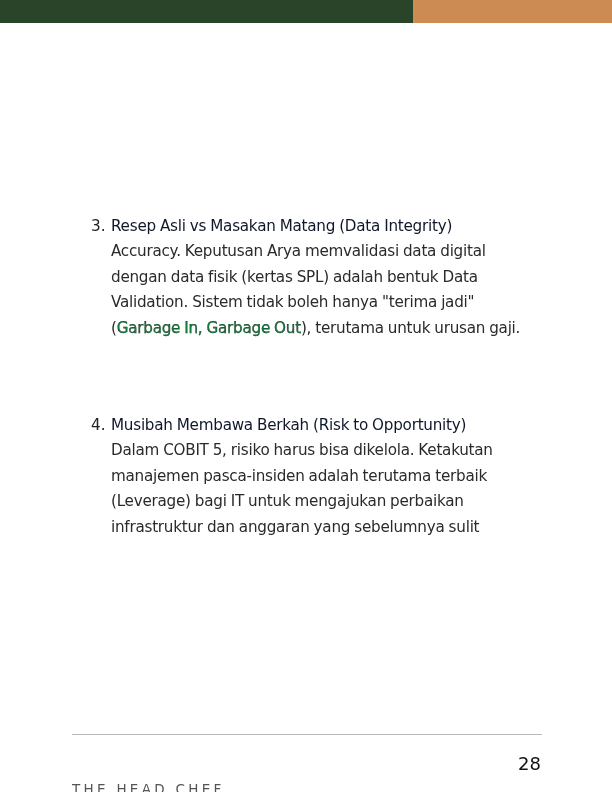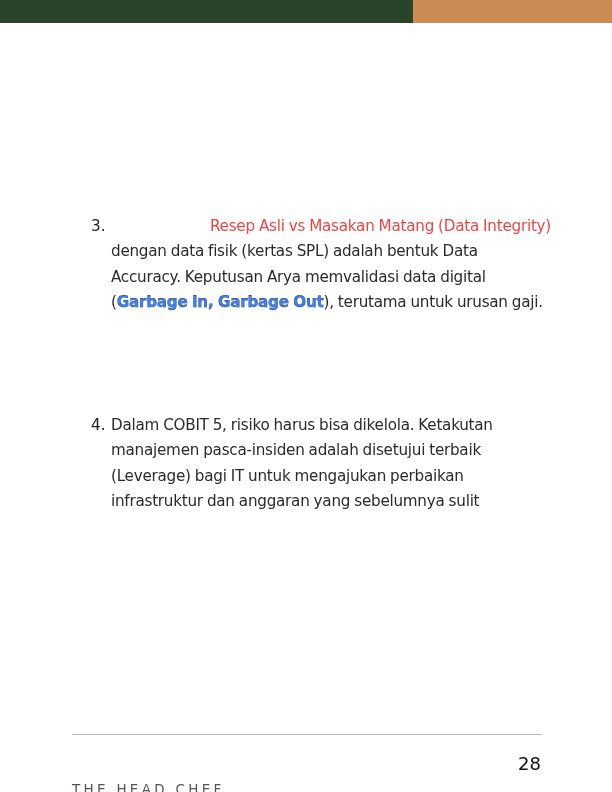--- a/index.html
+++ b/index.html
@@ -9,51 +9,53 @@
     font-family: "DejaVu Sans", sans-serif;
     color: #222222;
   }
   .topbar { position: absolute; left: 0; top: 0; width: 612px; height: 23px; display: flex; }
   .topbar .green { width: 413px; height: 23px; }
   .topbar .orange { flex: 1; height: 23px; }
   .list { position: absolute; left: 0; top: 0; width: 612px; margin: 0; padding: 0; list-style: none; }
   .item { position: absolute; left: 91px; width: 460px; }
   .item .num { position: absolute; left: 0; top: 0; font-size: 15.2px; line-height: 25.4px; color: #222; }
   .item .content { position: absolute; left: 20px; top: 0; width: 440px; font-size: 15.2px; line-height: 25.4px; letter-spacing: -0.25px; word-spacing: -0.5px; }
-  .item .heading { display: block; color: #ef4444; white-space: nowrap; text-align: right; }
+  .item .heading { display: block; color: #0f172a; white-space: nowrap; }
   .item .line { display: block; white-space: nowrap; color: #2a2a2a; }
-  .item .line b { font-weight: bold; color: #3b82f6; -webkit-text-stroke: 0.25px #000; }
+  .item .line b { font-weight: normal; color: #15803d; -webkit-text-stroke: 0.25px #000; }
   .footer-rule { position: absolute; left: 72px; top: 734px; width: 470px; height: 1px; background: #b8b8b8; }
   .footer-title { position: absolute; left: 72px; top: 780px; font-size: 13.5px; line-height: 18px; letter-spacing: 3.3px; color: #555555; }
   .footer-page { position: absolute; right: 71px; top: 753px; font-size: 18px; line-height: 22px; color: #111; }
 </style>
 </head>
 <body>
 
 <div class="topbar">
   <div class="green" id="bar-green" style="background: rgb(42, 68, 41);"></div>
   <div class="orange" id="bar-orange" style="background: rgb(204, 139, 82);"></div>
 </div>
 
 <ol class="list">
   <li class="item" style="top:214px;">
     <span class="num">3.</span>
     <div class="content">
       <span class="heading">Resep Asli vs Masakan Matang (Data Integrity)</span>
+      <span class="line">Accuracy. Keputusan Arya memvalidasi data digital</span>
       <span class="line">dengan data fisik (kertas SPL) adalah bentuk Data</span>
-      <span class="line">Accuracy. Keputusan Arya memvalidasi data digital</span>
+      <span class="line">Validation. Sistem tidak boleh hanya "terima jadi"</span>
       <span class="line"><span>(</span><b>Garbage In, Garbage Out</b><span>), terutama untuk urusan gaji.</span></span>
     </div>
   </li>
 
   <li class="item" style="top:413px;">
     <span class="num">4.</span>
     <div class="content">
+      <span class="heading">Musibah Membawa Berkah (Risk to Opportunity)</span>
       <span class="line">Dalam COBIT 5, risiko harus bisa dikelola. Ketakutan</span>
-      <span class="line">manajemen pasca-insiden adalah disetujui terbaik</span>
+      <span class="line">manajemen pasca-insiden adalah terutama terbaik</span>
       <span class="line">(Leverage) bagi IT untuk mengajukan perbaikan</span>
       <span class="line">infrastruktur dan anggaran yang sebelumnya sulit</span>
     </div>
   </li>
 </ol>
 
 <div class="footer-rule"></div>
 <div class="footer-title">THE HEAD CHEF</div>
 <div class="footer-page">28</div>
 

